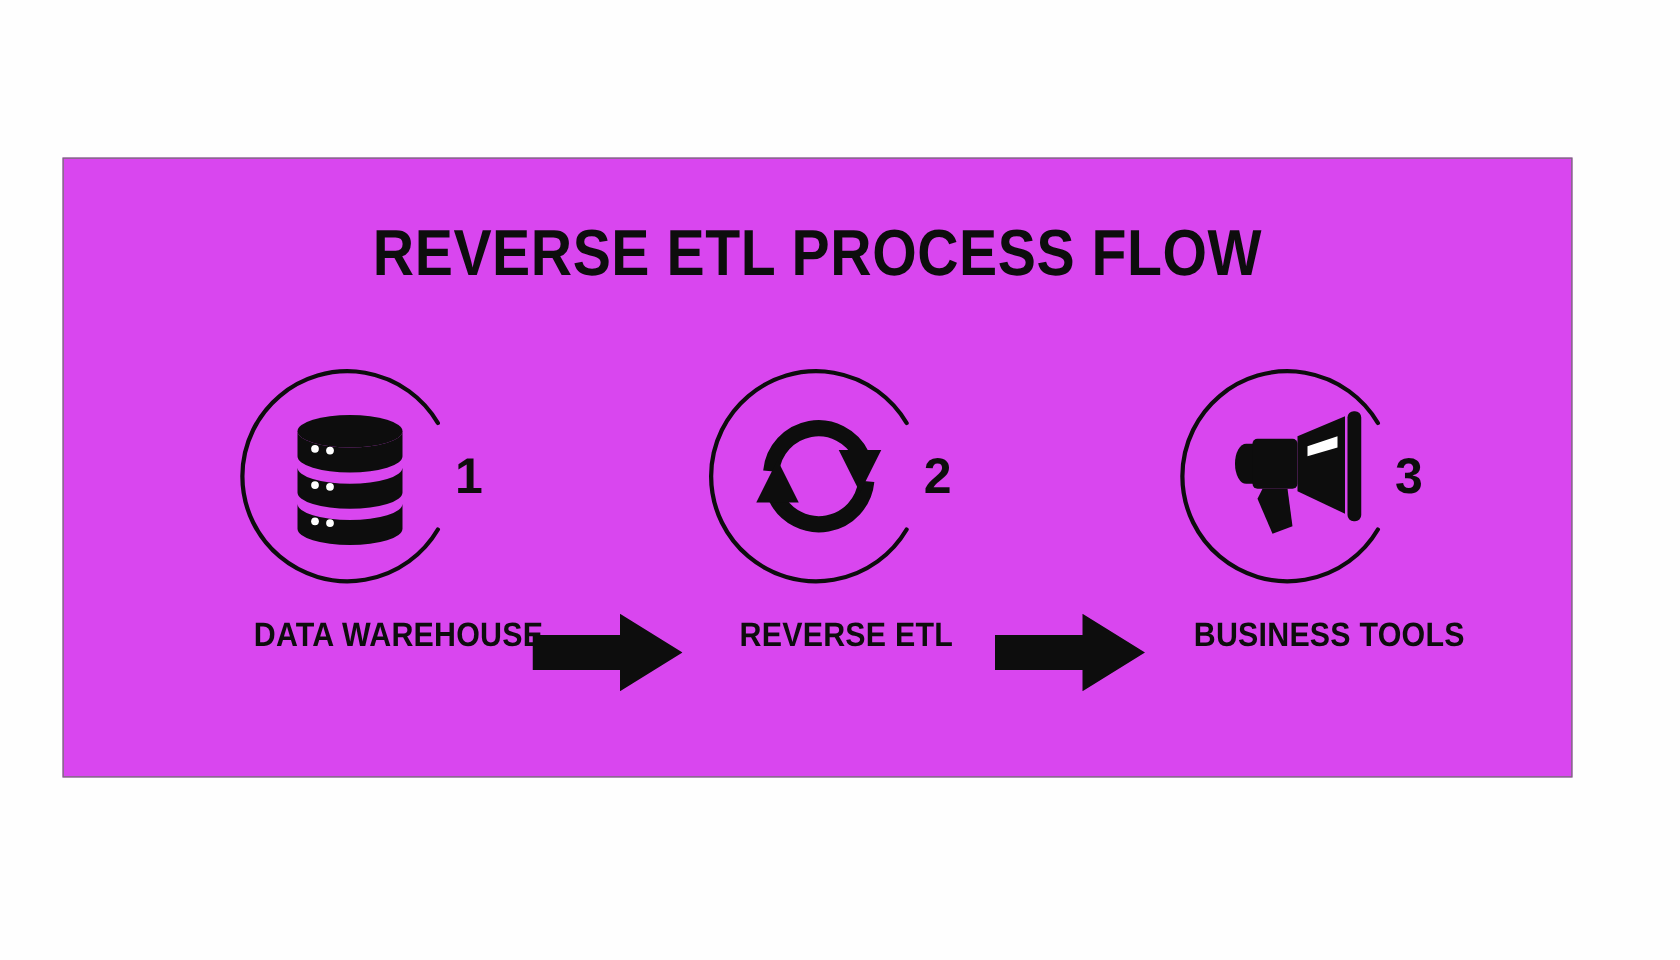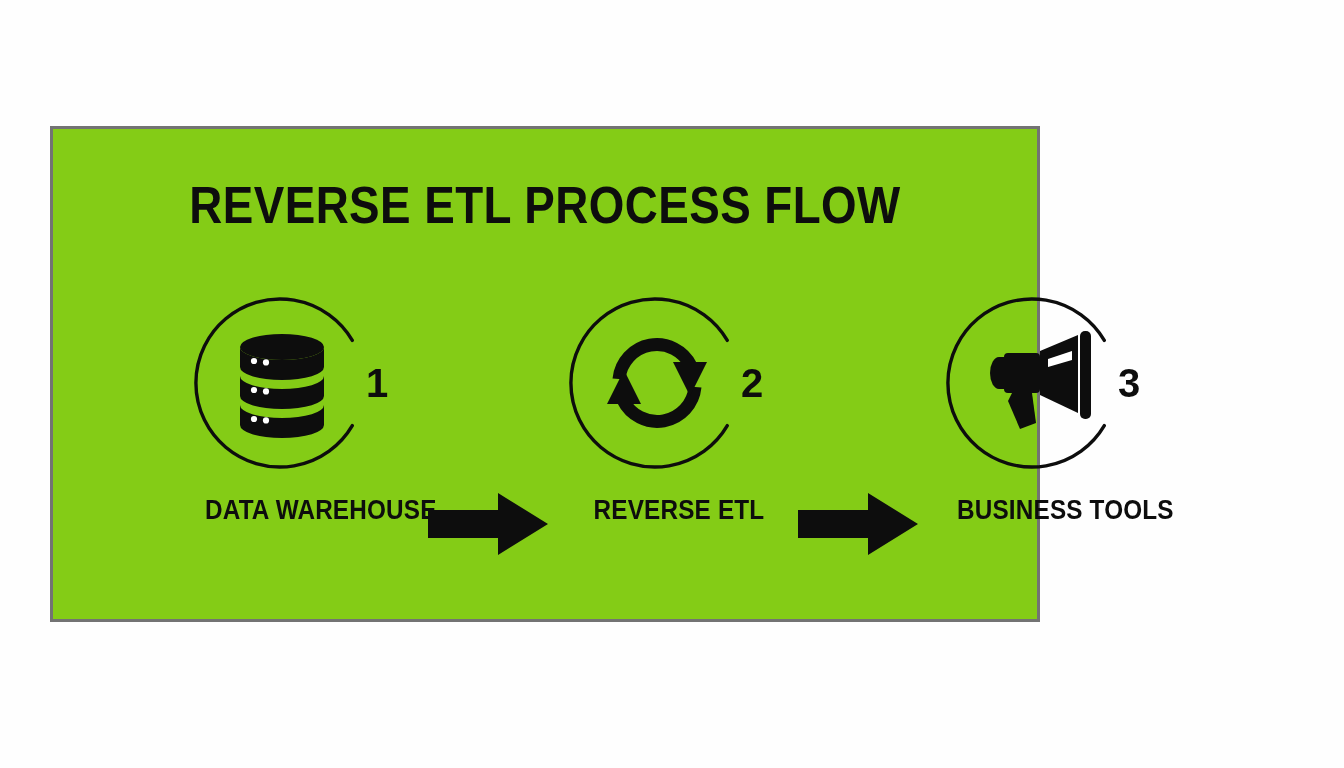--- a/index.html
+++ b/index.html
@@ -12,23 +12,23 @@
   #stage {
     position:relative;
     width:1344px; height:768px;
     background:#fefefe;
   }
 
   
   #frame {
     position:absolute;
     left:50px; top:126px;
-    width:990px; height:496px;
-    border:3px solid #737373;
-    background:#84cc16;
+    width:1208px; height:496px;
+    border:1px solid #737373;
+    background:#d946ef;
   }
 
   
   #title {
     position:absolute;
     left:0; top:46px;
     width:100%;
     text-align:center;
     font-family:"Liberation Sans Narrow","Liberation Sans", sans-serif;
     font-weight:bold;

